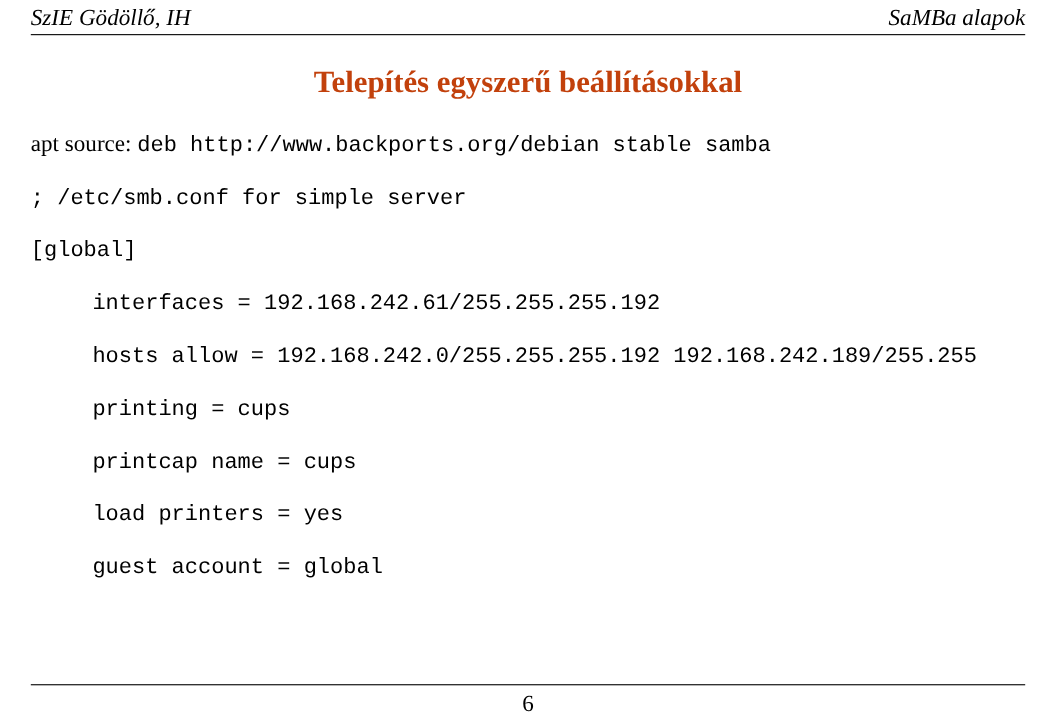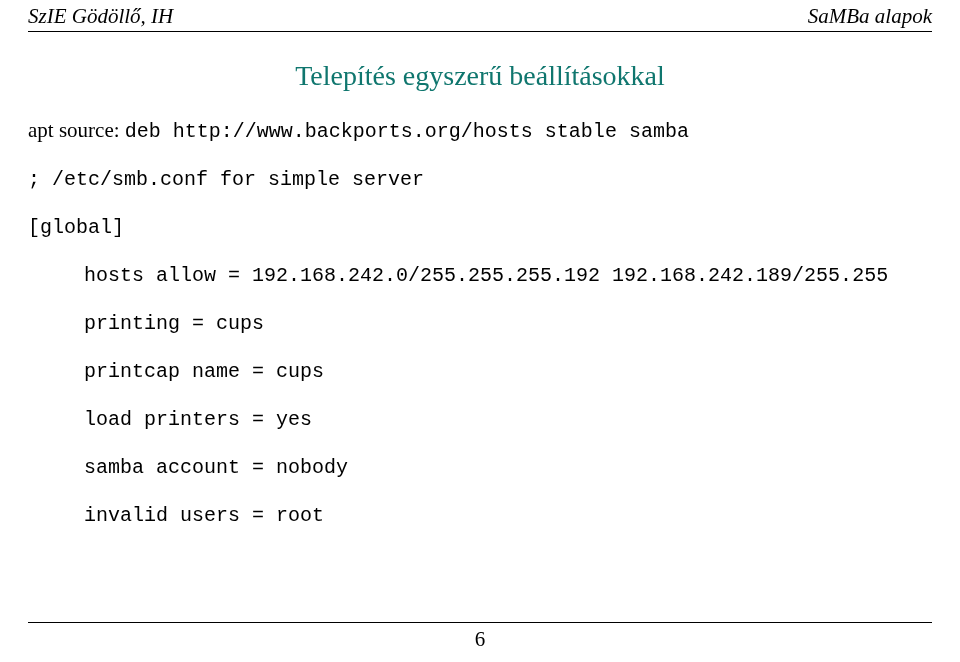--- a/index.html
+++ b/index.html
@@ -33,22 +33,22 @@
       margin: 2px 28px 0 28px;
       border: none;
       border-top: 1.5px solid #000;
     }
     .content {
       padding: 28px 28px 0 28px;
     }
     .title {
       text-align: center;
       font-size: 28px;
-      font-weight: normal;
-      color: #0f766e;
+      font-weight: bold;
+      color: #c2410c;
       margin-bottom: 24px;
     }
     .body-line {
       font-size: 21px;
       color: #000;
       margin-bottom: 6px;
       line-height: 1.4;
     }
     .mono {
       font-family: "Courier New", Courier, monospace;
@@ -93,33 +93,33 @@
   <div class="header">
     <span>SzIE Gödöllő, IH</span>
     <span>SaMBa alapok</span>
   </div>
   <hr class="header-line">
 
   <div class="content">
     <div class="title">Telepítés egyszerű beállításokkal</div>
 
     <div class="body-line">
-      <span class="serif">apt source: </span><span class="mono">deb http://www.backports.org/hosts stable samba</span>
+      <span class="serif">apt source: </span><span class="mono">deb http://www.backports.org/debian stable samba</span>
     </div>
 
 
     <div class="config-block mono">
       <div class="body-line mono">; /etc/smb.conf for simple server</div>
       <div class="body-line mono">[global]</div>
+      <div class="body-line mono indent">interfaces = 192.168.242.61/255.255.255.192</div>
       <div class="body-line mono indent">hosts allow = 192.168.242.0/255.255.255.192 192.168.242.189/255.255</div>
       <div class="body-line mono indent">printing = cups</div>
       <div class="body-line mono indent">printcap name = cups</div>
       <div class="body-line mono indent">load printers = yes</div>
-      <div class="body-line mono indent">samba account = nobody</div>
-      <div class="body-line mono indent">invalid users = root</div>
+      <div class="body-line mono indent">guest account = global</div>
     </div>
   </div>
 
   <div class="footer">
     <hr class="footer-line">
     <div class="page-number">6</div>
   </div>
 
 </div>
 

